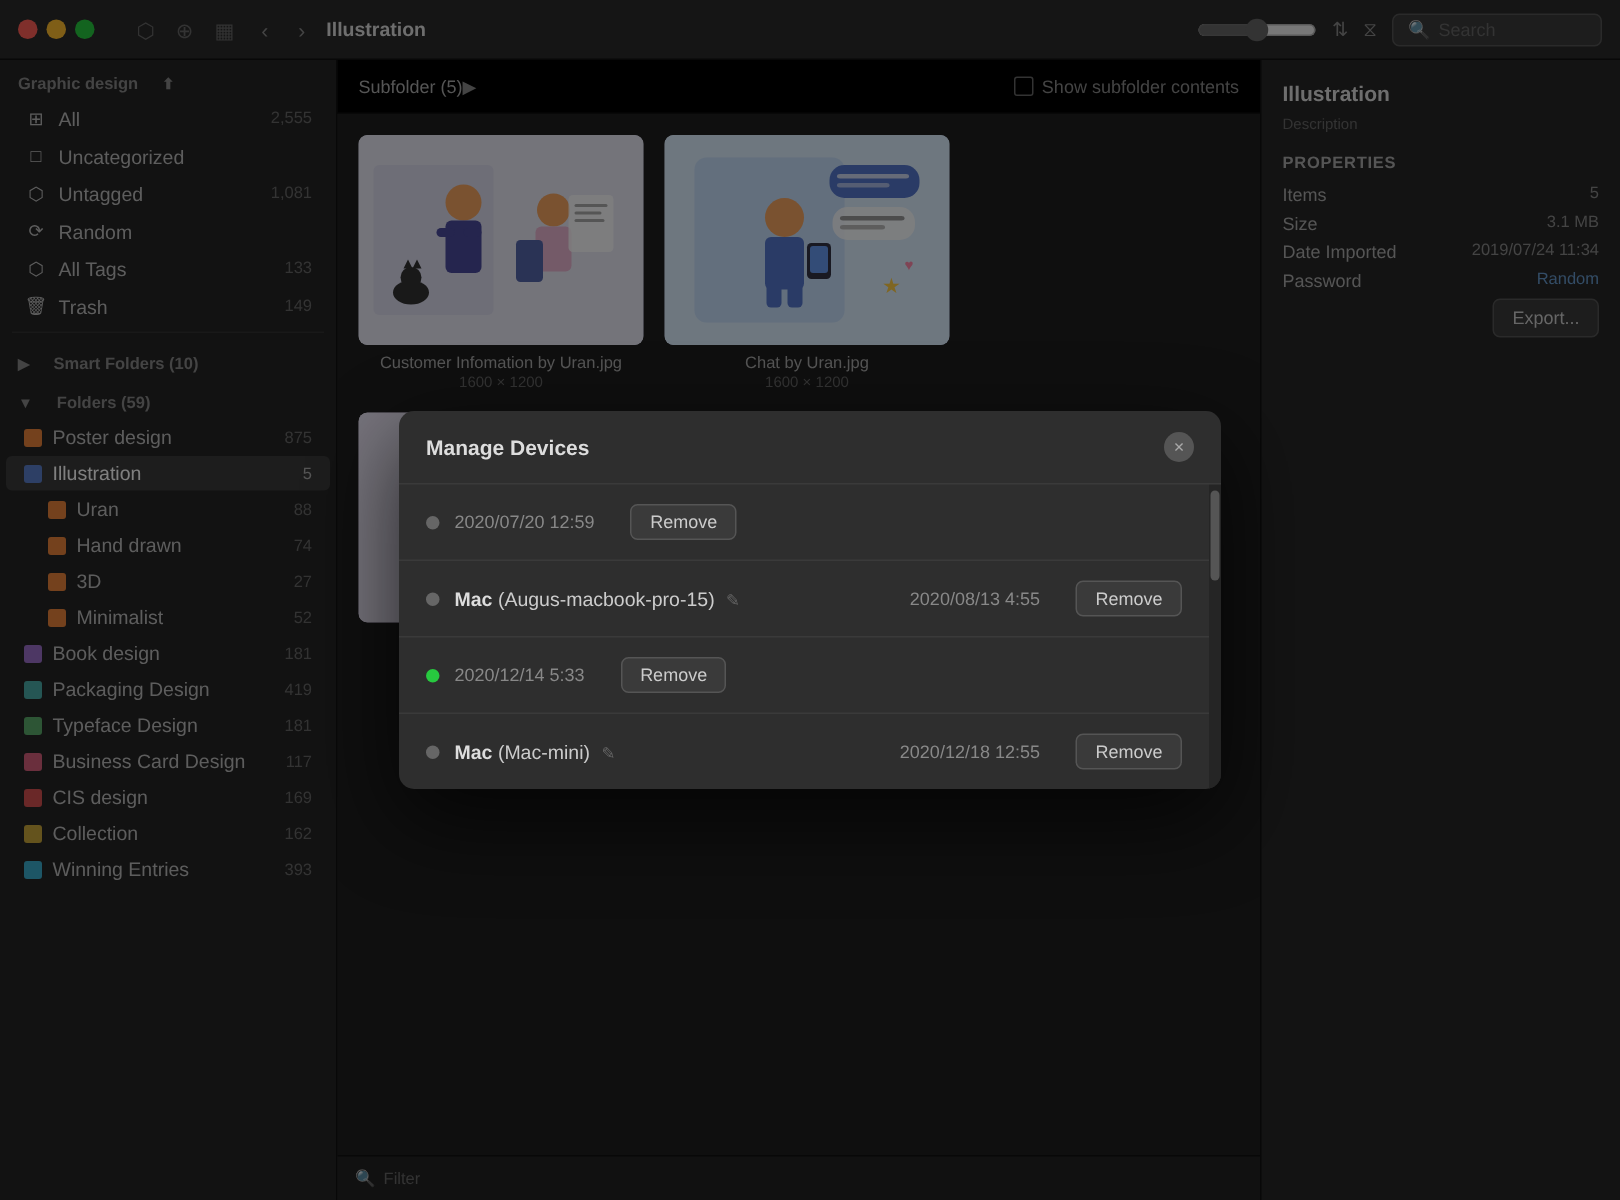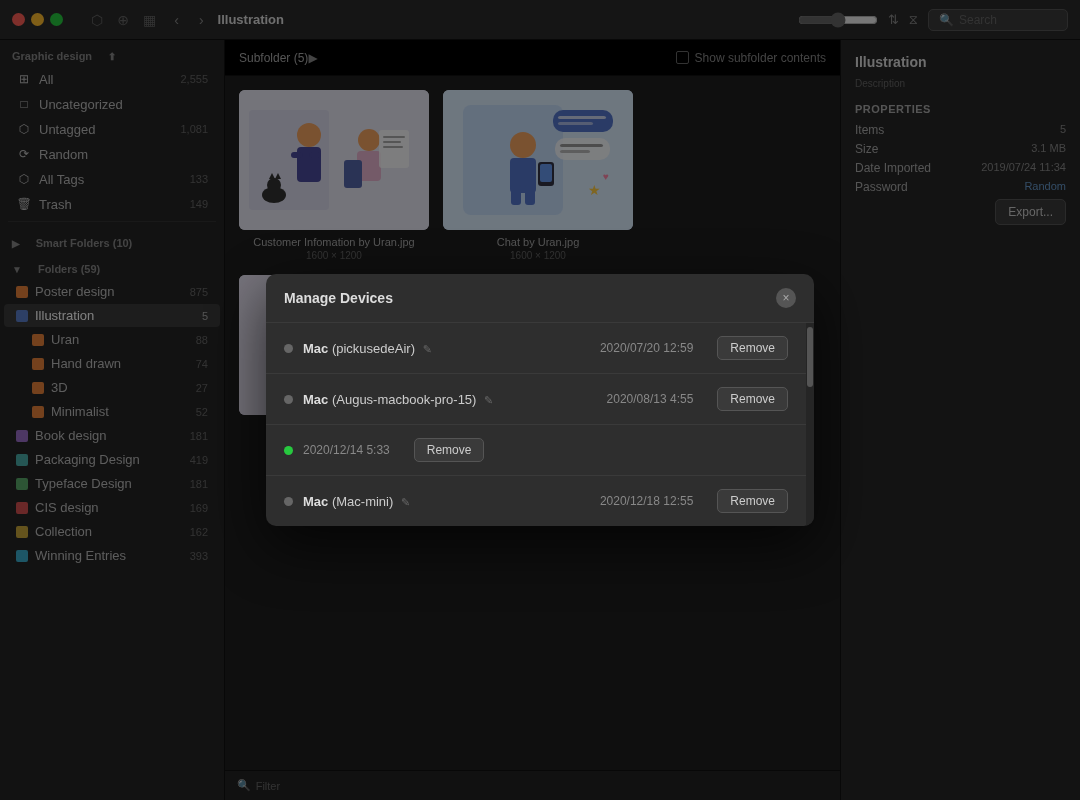--- a/index.html
+++ b/index.html
@@ -543,20 +543,25 @@
       <div class="folder-color folder-teal"></div>
       <span>Packaging Design</span>
       <span class="item-count">419</span>
     </div>
     <div class="sidebar-item">
       <div class="folder-color folder-green"></div>
       <span>Typeface Design</span>
       <span class="item-count">181</span>
     </div>
     <div class="sidebar-item">
+      <div class="folder-color folder-pink"></div>
+      <span>Business Card Design</span>
+      <span class="item-count">117</span>
+    </div>
+    <div class="sidebar-item">
       <div class="folder-color folder-red"></div>
       <span>CIS design</span>
       <span class="item-count">169</span>
     </div>
     <div class="sidebar-item">
       <div class="folder-color folder-yellow"></div>
       <span>Collection</span>
       <span class="item-count">162</span>
     </div>
     <div class="sidebar-item">
@@ -716,27 +721,20 @@
     <div class="modal-header">
       <span class="modal-title">Manage Devices</span>
       <button class="modal-close">×</button>
     </div>
     <div class="modal-body">
       <div class="modal-scrollbar">
         <div class="modal-list">
 
           <div class="device-row">
             <div class="device-dot dot-grey"></div>
-            <div class="device-info">
-              <span class="device-name">
-                <span class="device-name-bold">Mac</span>
-                <span>(pickusedeAir)</span>
-              </span>
-              <span class="device-edit-icon">✎</span>
-            </div>
             <span class="device-date">2020/07/20 12:59</span>
             <button class="device-remove-btn">Remove</button>
           </div>
 
           <div class="device-row">
             <div class="device-dot dot-grey"></div>
             <div class="device-info">
               <span class="device-name">
                 <span class="device-name-bold">Mac</span>
                 <span>(Augus-macbook-pro-15)</span>

